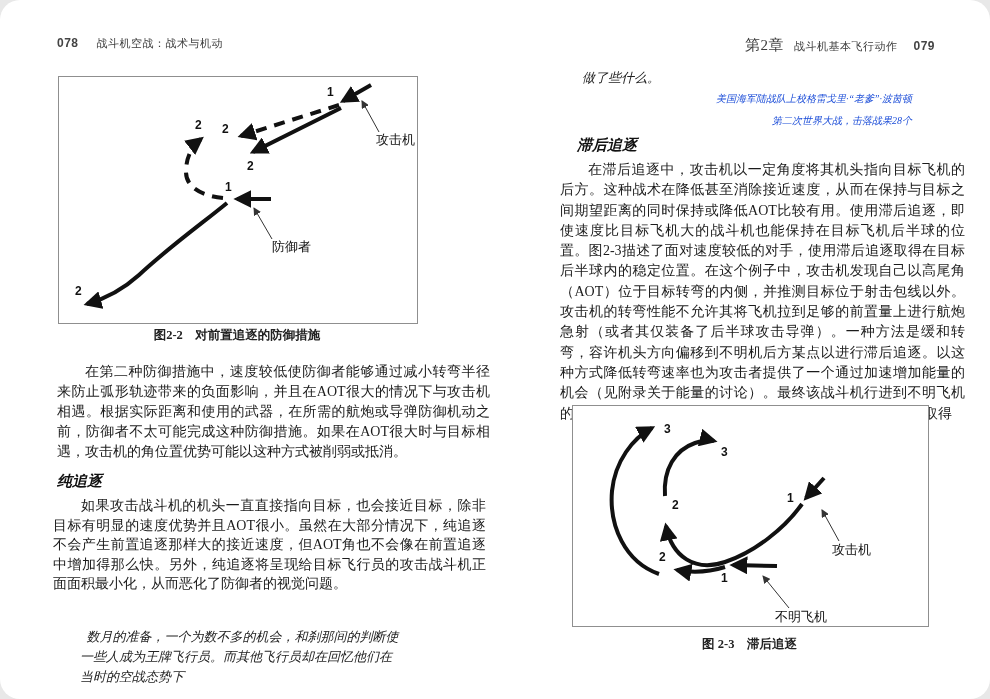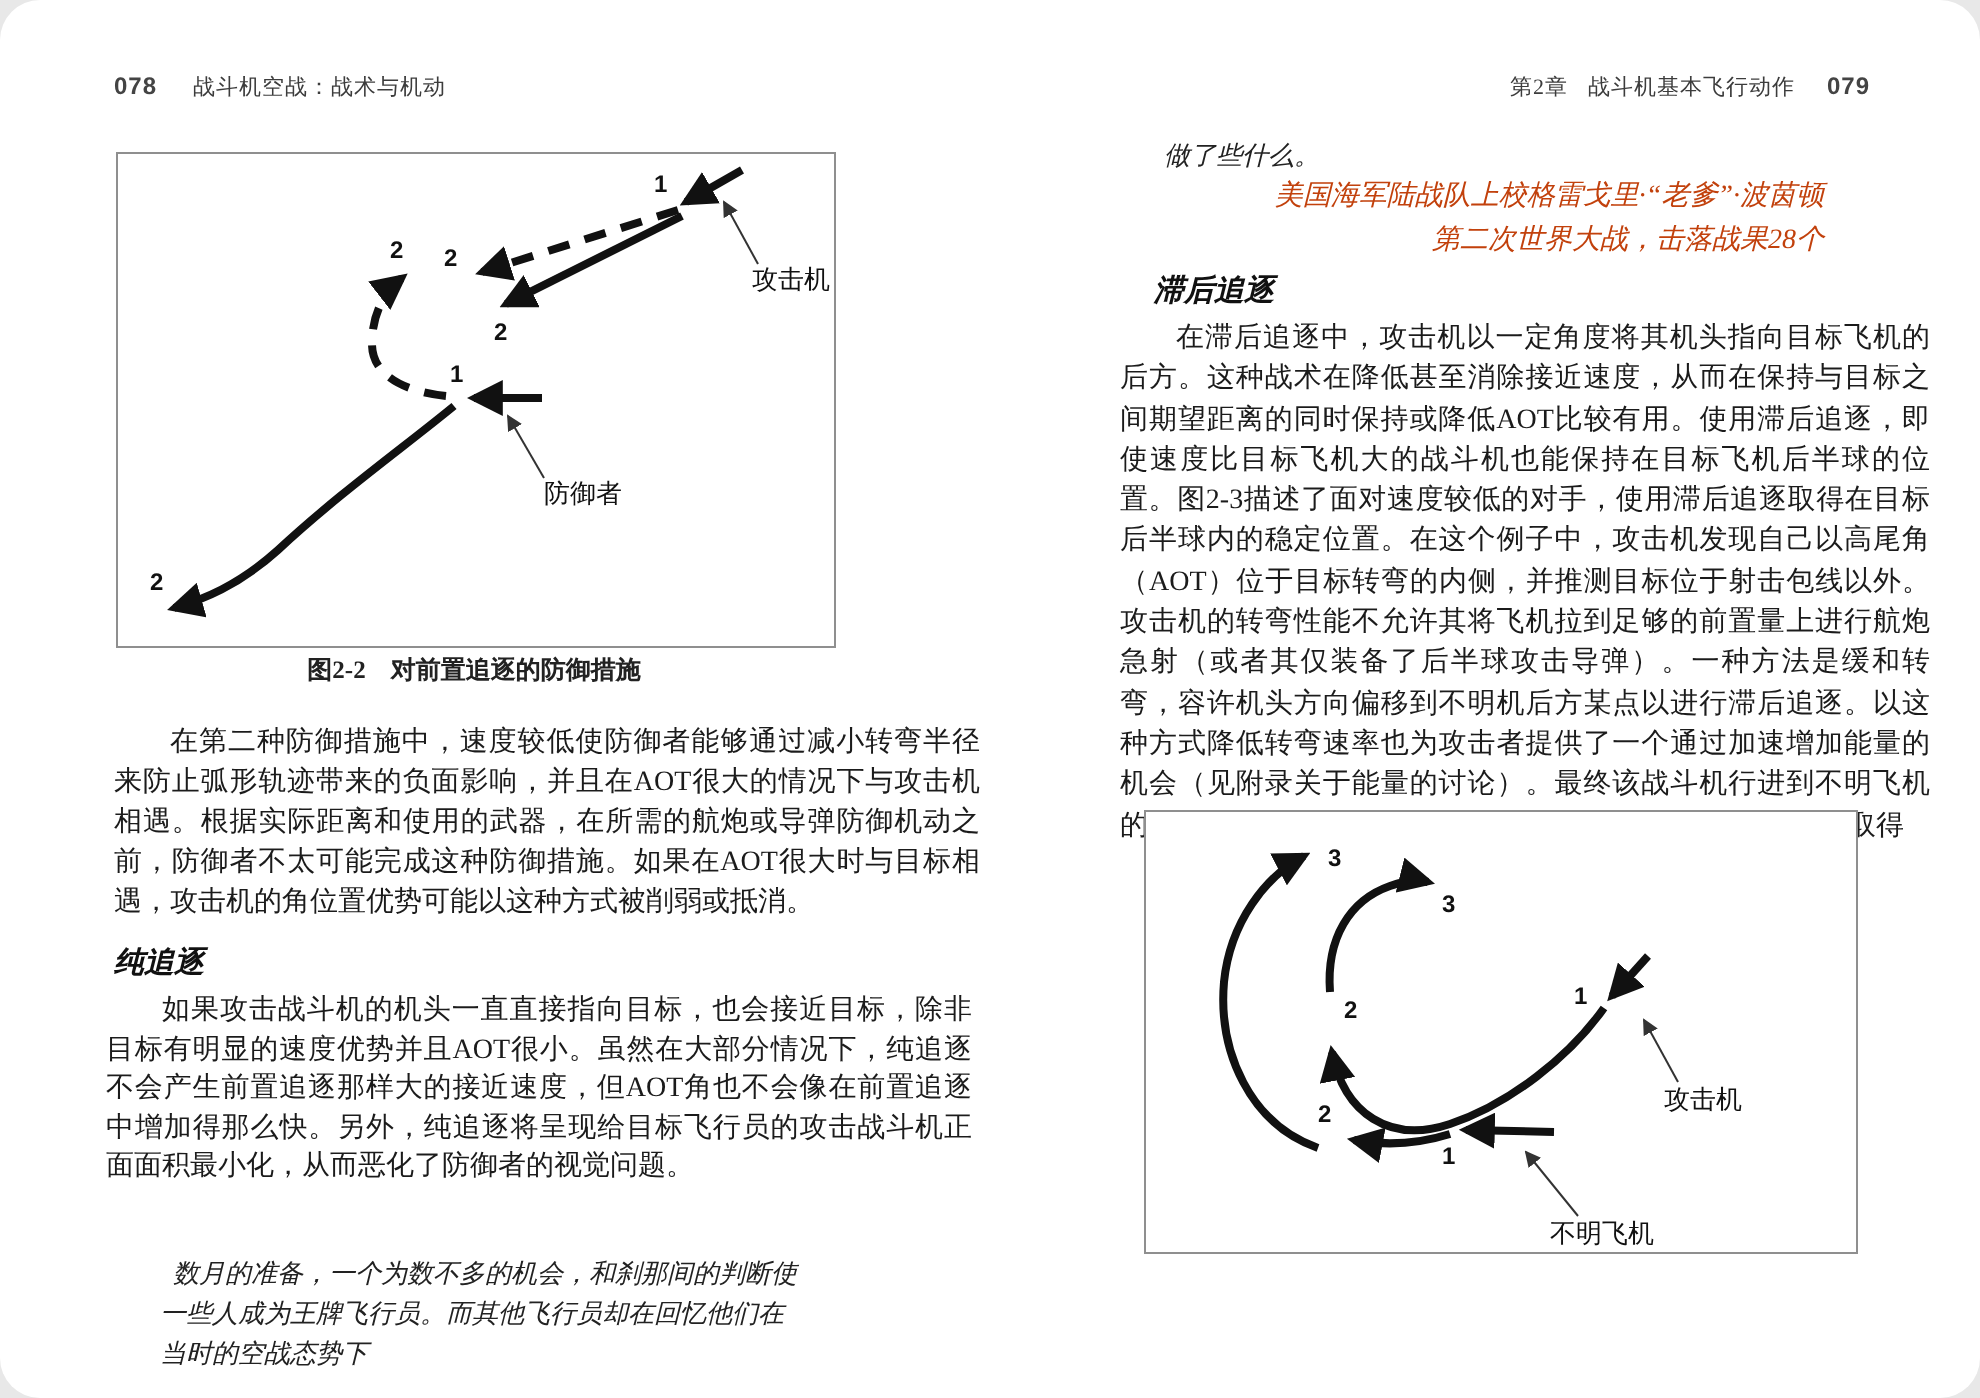--- a/index.html
+++ b/index.html
@@ -7,30 +7,30 @@
     position:relative;width:990px;height:699px;background:#ffffff;
     font-family:"Liberation Serif","DejaVu Serif",serif;color:#1a1a1a;
     overflow:hidden;
     border-radius:20px;
   }
   .hdr{position:absolute;top:36px;font-size:11px;color:#3c3c3c;letter-spacing:.5px;}
   .hdr .pnum{font-family:"Liberation Sans","DejaVu Sans",sans-serif;font-weight:bold;font-size:12px;color:#444;}
   .hdr-left{left:57px;}
   .hdr-left .pnum{margin-right:18px;}
   .hdr-right{left:560px;width:375px;text-align:right;}
-  .hdr-right .chap{margin-right:10px;font-size:11px;}
+  .hdr-right .chap{margin-right:10px;font-size:15px;}
   .hdr-right .pnum{margin-left:16px;}
 
   .figbox{position:absolute;border:1px solid #8f8f8f;background:#fff;}
   .figcap{position:absolute;text-align:center;font-size:12.5px;font-weight:600;color:#222;}
 
   .body-par{position:absolute;font-size:14px;line-height:20px;text-align:justify;text-indent:2em;color:#1b1b1b;}
   .sec-head{position:absolute;font-size:15px;font-weight:bold;font-style:italic;color:#111;}
   .quote{position:absolute;font-size:13px;font-style:italic;line-height:20px;color:#222;}
-  .attrib{position:absolute;font-size:14px;font-style:italic;text-align:right;color:#c2410c;line-height:22px;}
+  .attrib{position:absolute;font-size:10px;font-style:italic;text-align:right;color:#1d4ed8;line-height:22px;}
 
   svg text.num{font-family:"Liberation Sans","DejaVu Sans",sans-serif;font-size:12px;font-weight:bold;fill:#111;}
   svg text.cjk{font-family:"Liberation Serif","DejaVu Serif",serif;font-size:13px;fill:#111;}
   svg .thick{stroke:#111;stroke-width:4;fill:none;stroke-linecap:butt;}
   svg .dash{stroke-dasharray:11 8;}
   svg .thin{stroke:#333;stroke-width:1;fill:none;}
 </style>
 </head>
 <body>
 
@@ -128,14 +128,15 @@
 
       <path class="thick" d="M 86 168 C 52 156 36 120 39 85 C 42 55 60 32 79 22" marker-end="url(#f23-ah)"></path>
       <text class="num" x="91" y="27">3</text>
 
       <path class="thin" d="M 266 135 L 249 104" marker-end="url(#f23-thin)"></path>
       <text class="cjk" x="259" y="148">攻击机</text>
       <path class="thin" d="M 216 202 L 190 170" marker-end="url(#f23-thin)"></path>
       <text class="cjk" x="202" y="215">不明飞机</text>
     </svg>
   </div>
+  <div class="figcap" style="left:572px;top:636px;width:355px;">图 2-3　滞后追逐</div>
 
 </div>
 
 </body></html>

